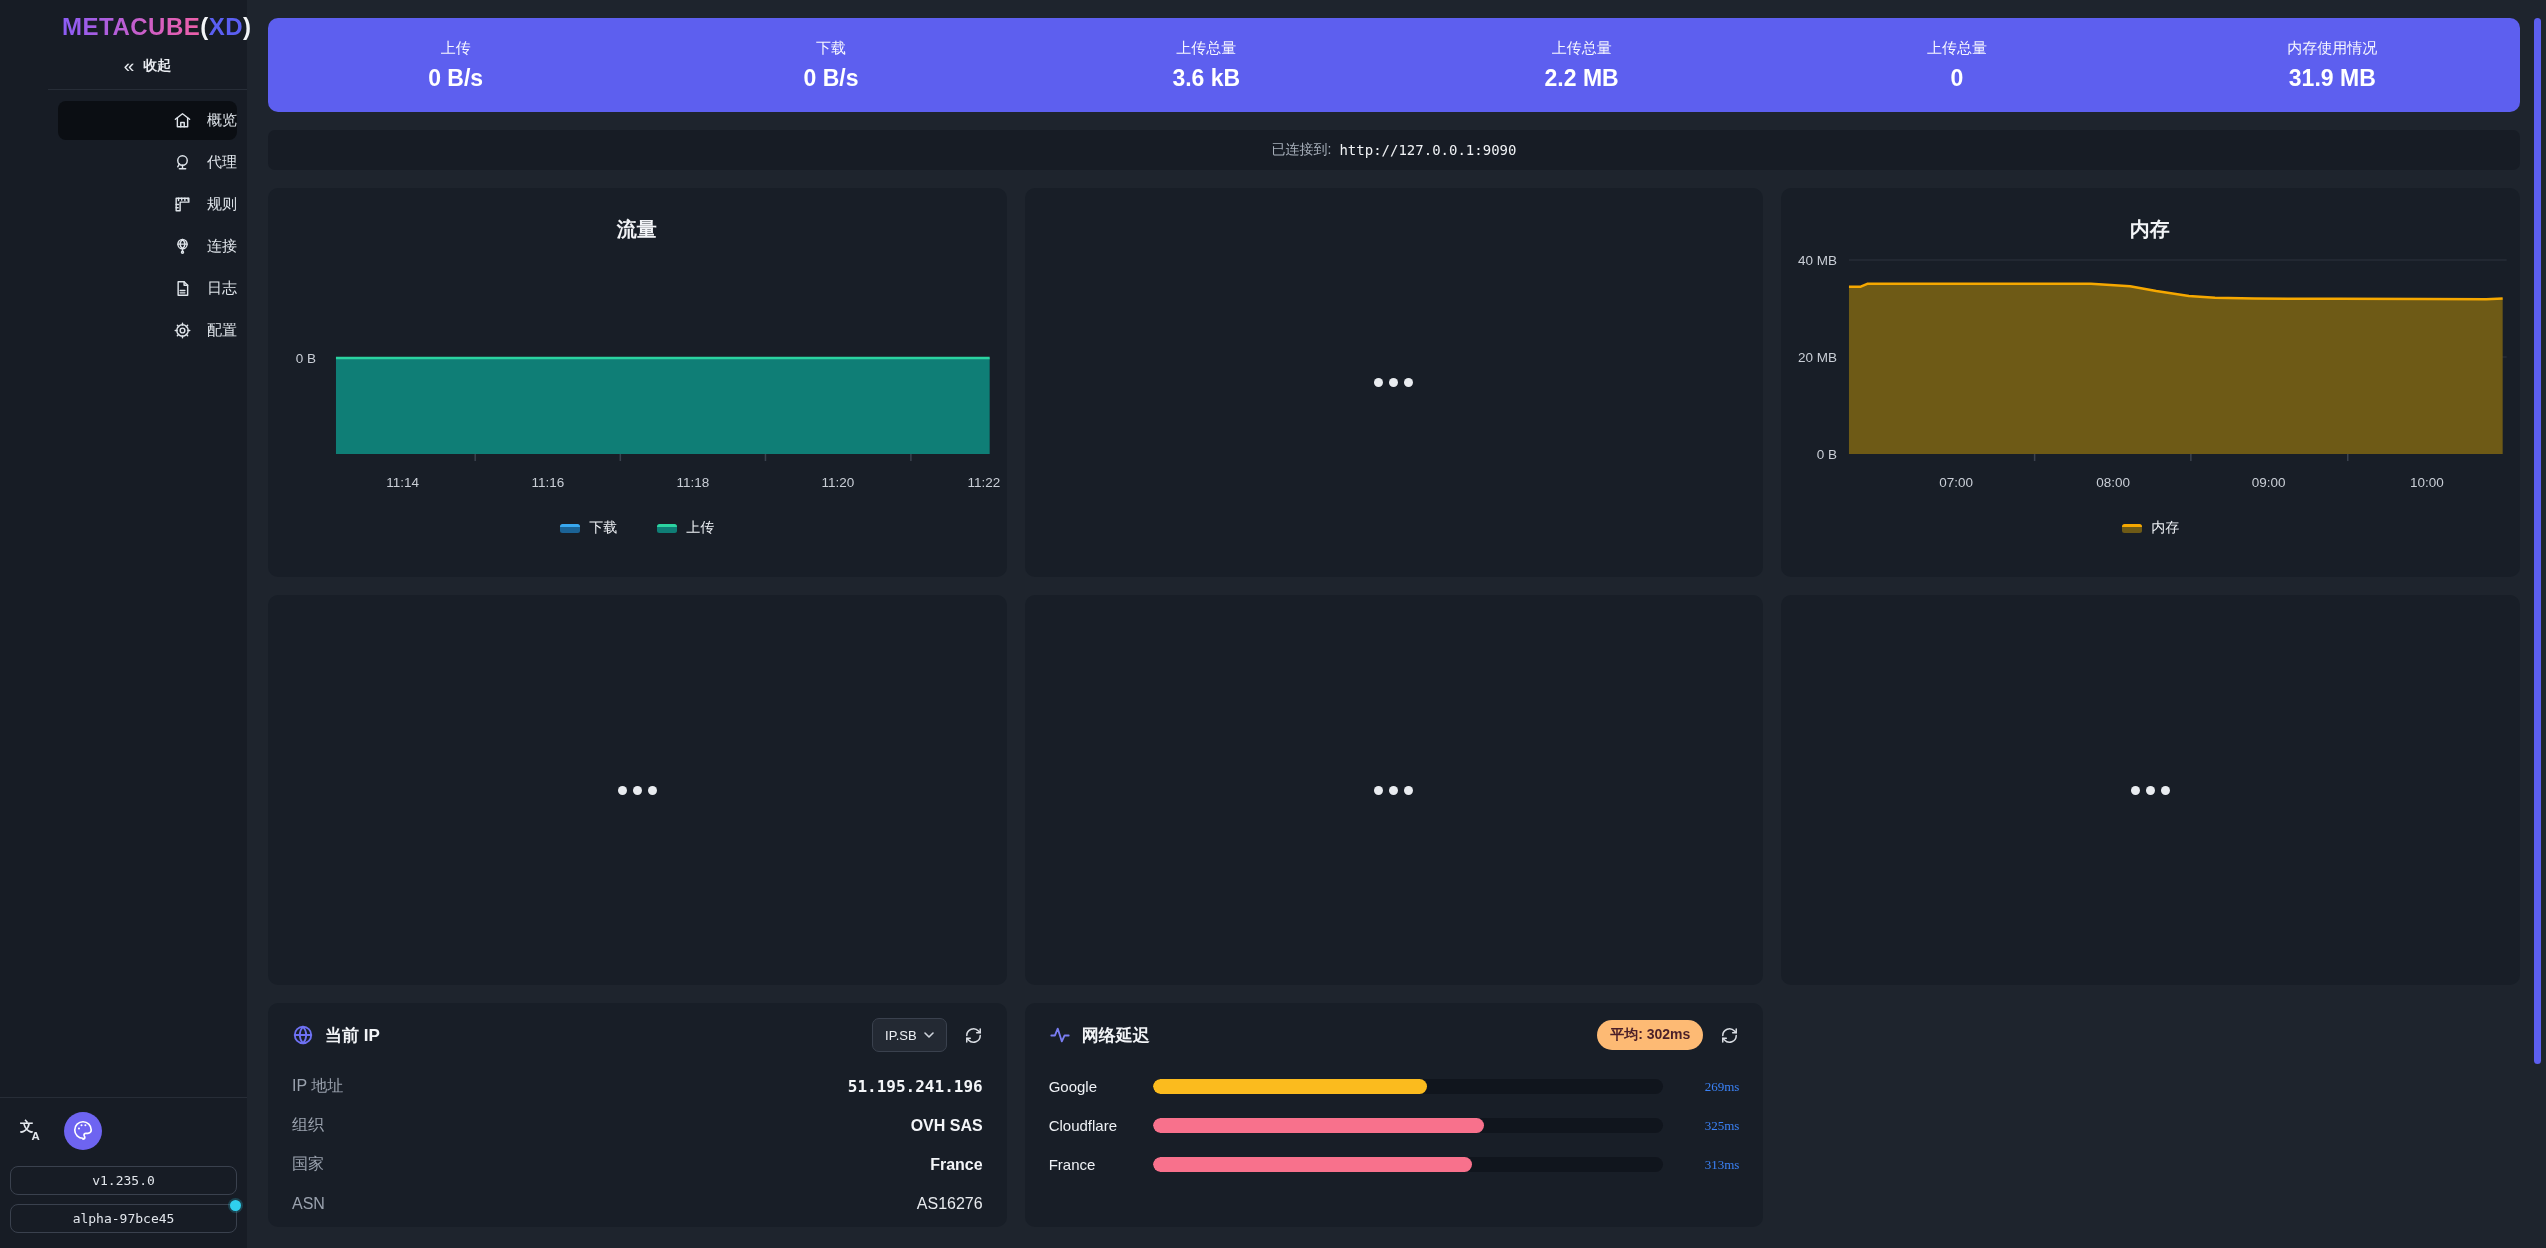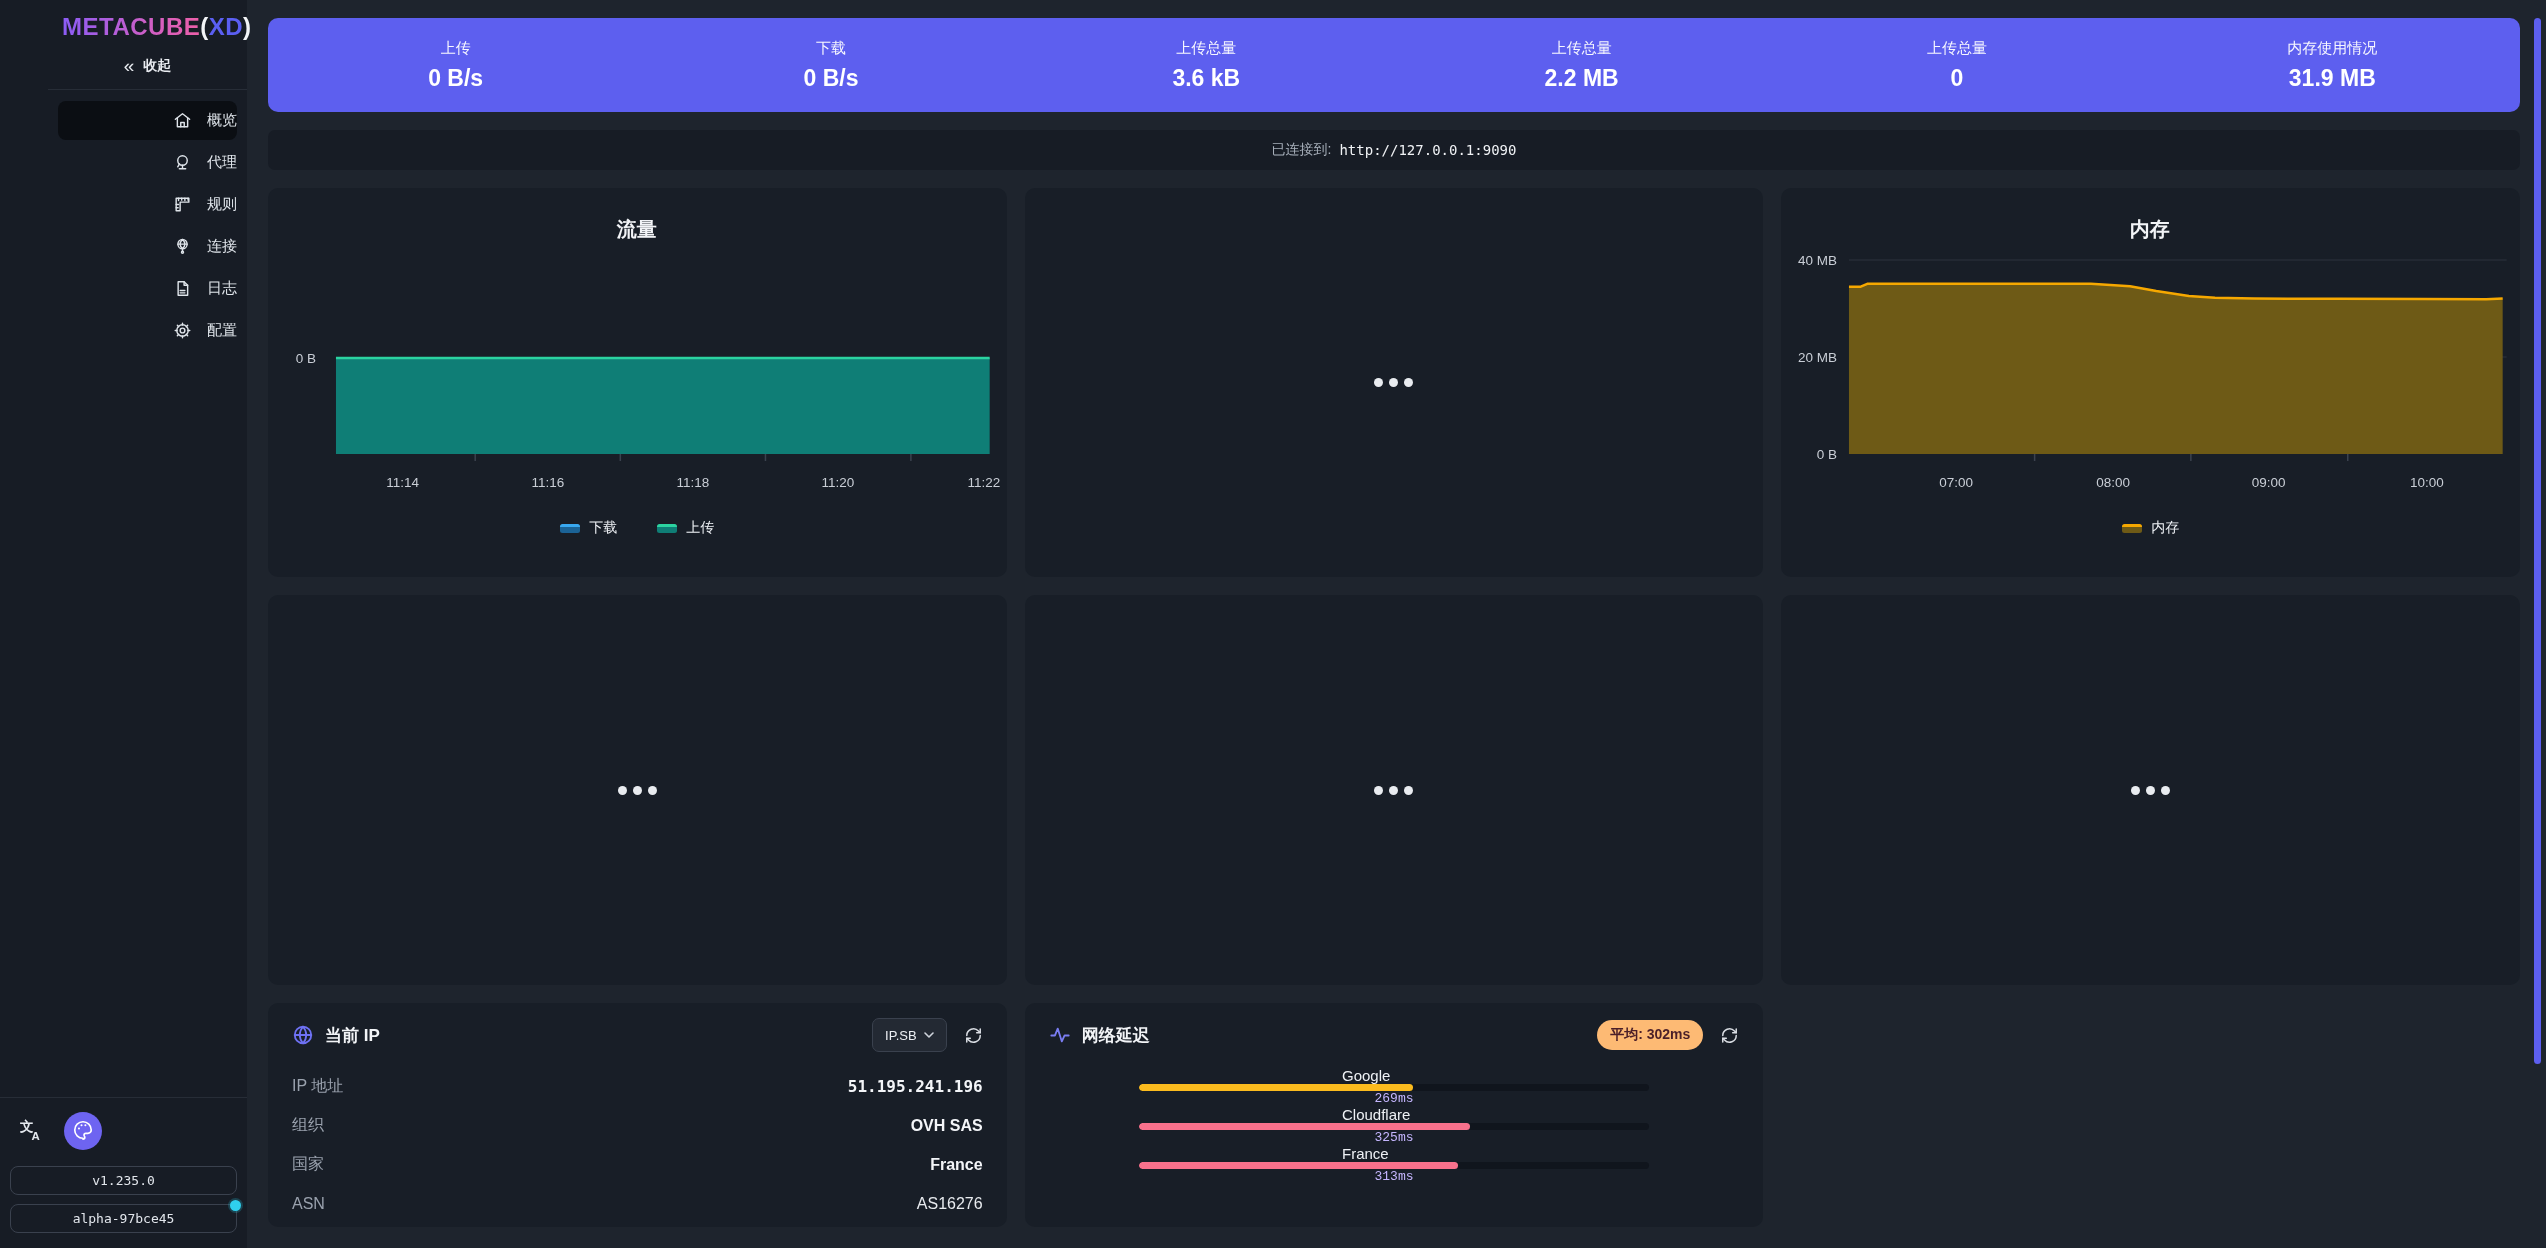--- a/index.html
+++ b/index.html
@@ -73,26 +73,26 @@
   .refresh-btn svg { width:19px; height:19px; display:block; }
 
   .kv-row { display:flex; justify-content:space-between; align-items:center; height:39px; font-size:16px; }
   .kv-label { color:#9aa2ae; }
   .kv-value { font-weight:600; color:#f3f5f8; }
   .kv-value.mono { font-family:"DejaVu Sans Mono","Liberation Mono",monospace; font-weight:700; }
   .kv-value.plain { font-weight:400; color:#e8ebef; }
 
   .badge { background:#fdba74; color:#4b1f29; font-size:14px; font-weight:600; height:30px;
     display:flex; align-items:center; padding:0 13px; border-radius:15px; }
-  .lat-row { display:flex; align-items:center; height:39px;flex-direction:column; }
+  .lat-row { display:flex; align-items:center; height:39px; }
   .lat-name { width:104px; font-size:15px; color:#eef1f5; }
   .lat-track { width:510px; height:15px; border-radius:8px; background:#10151d; overflow:hidden; }
   .lat-fill { height:100%; border-radius:8px; }
-  .lat-val { flex:1; font-family:Liberation Mono, monospace;
-    font-size:13px; color:#c4b5fd; }
+  .lat-val { flex:1; text-align:right; font-family:Liberation Serif, serif;
+    font-size:13px; color:#3b82f6; }
 
   .scroll-thumb { position:fixed; top:18px; right:5px; width:7px; height:1046px; border-radius:4px; background:#5d5fef; }
 </style>
 </head>
 <body>
 
 <div class="app">
 
   <aside class="sidebar">
     <div class="logo">

